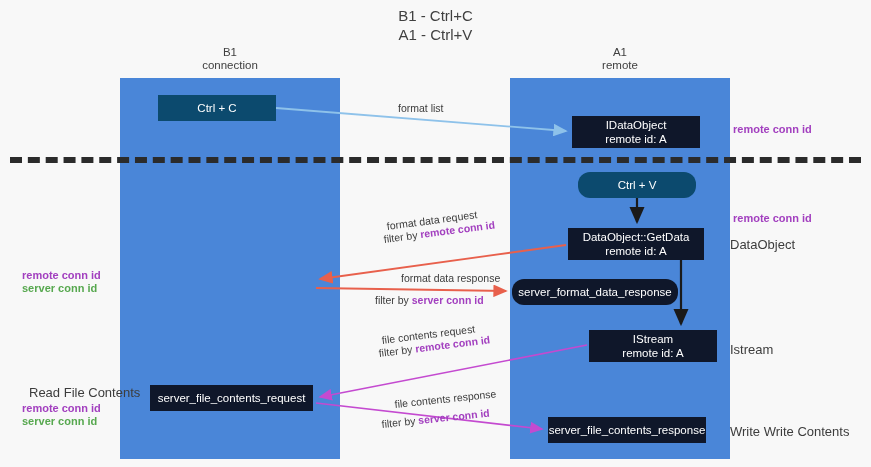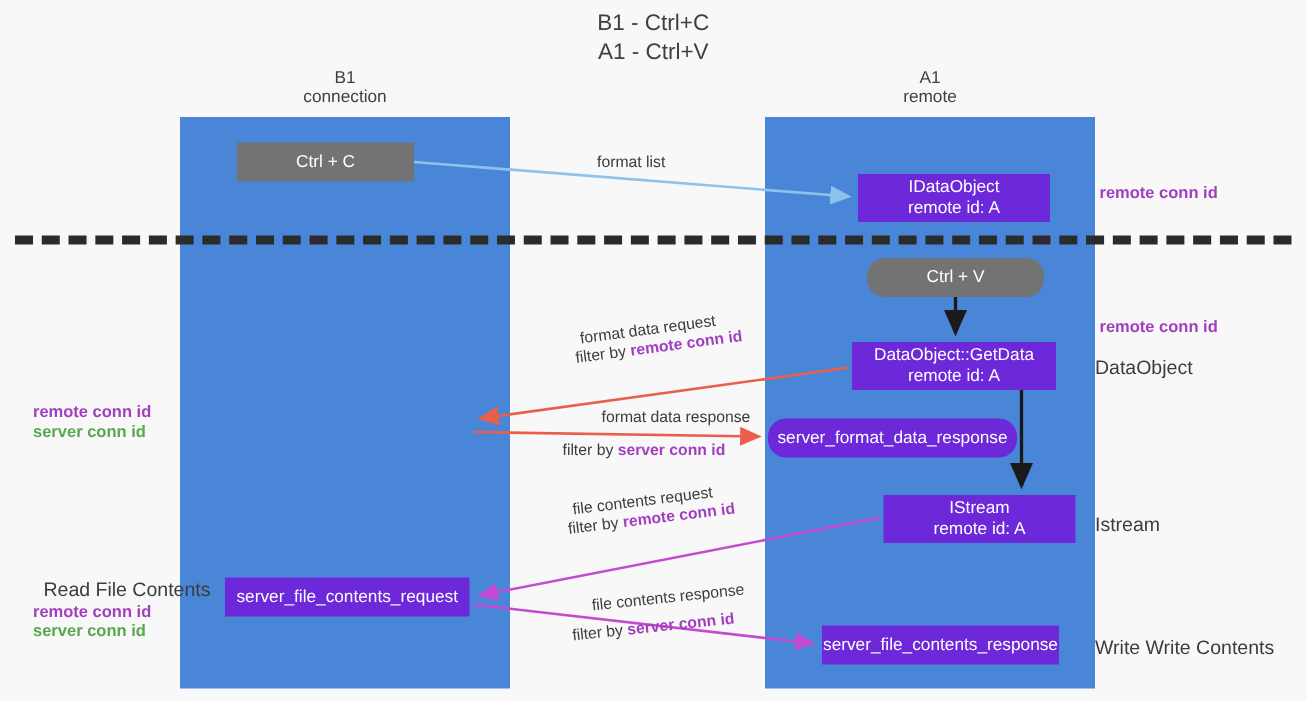--- a/index.html
+++ b/index.html
@@ -40,22 +40,22 @@
   }
 
   
   .node{
     box-sizing:border-box;
     display:flex;flex-direction:column;
     align-items:center;justify-content:center;
     color:#ffffff;font-size:11.5px;line-height:14px;
     text-align:center;white-space:pre;
   }
-  .green{background:#737373;}
-  .orange{background:#6d28d9;}
+  .green{background:#0c4a6e;}
+  .orange{background:#0f172a;}
 
   #n-ctrlc{left:158px;top:95px;width:118px;height:26px;}
   #n-idataobject{left:572px;top:116px;width:128px;height:32px;}
   #n-ctrlv{left:578px;top:172px;width:118px;height:26px;border-radius:12px;}
   #n-getdata{left:568px;top:228px;width:136px;height:32px;}
   #n-sfdreq{left:150px;top:268px;width:164px;height:26px;}
   #n-sfdres{left:512px;top:279px;width:166px;height:26px;border-radius:12px;}
   #n-istream{left:589px;top:330px;width:128px;height:32px;}
   #n-sfcreq{left:150px;top:385px;width:163px;height:26px;}
   #n-sfcres{left:548px;top:417px;width:158px;height:26px;}

